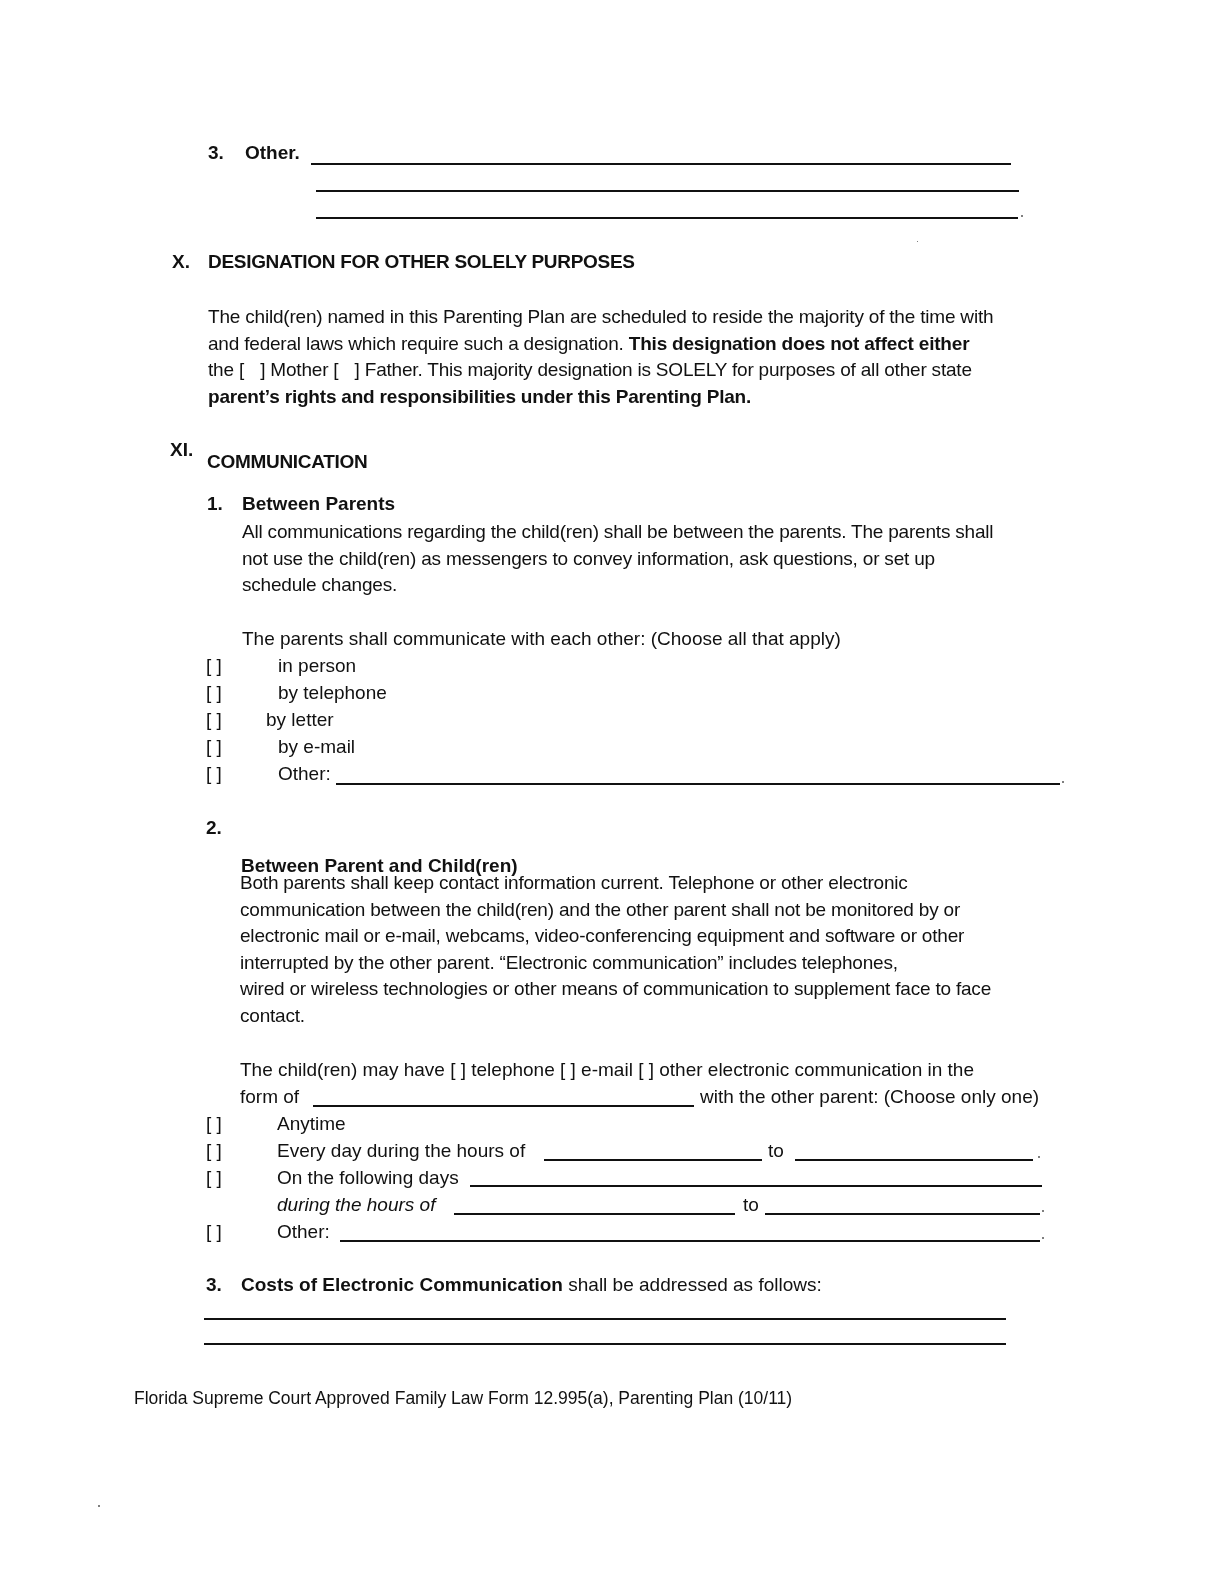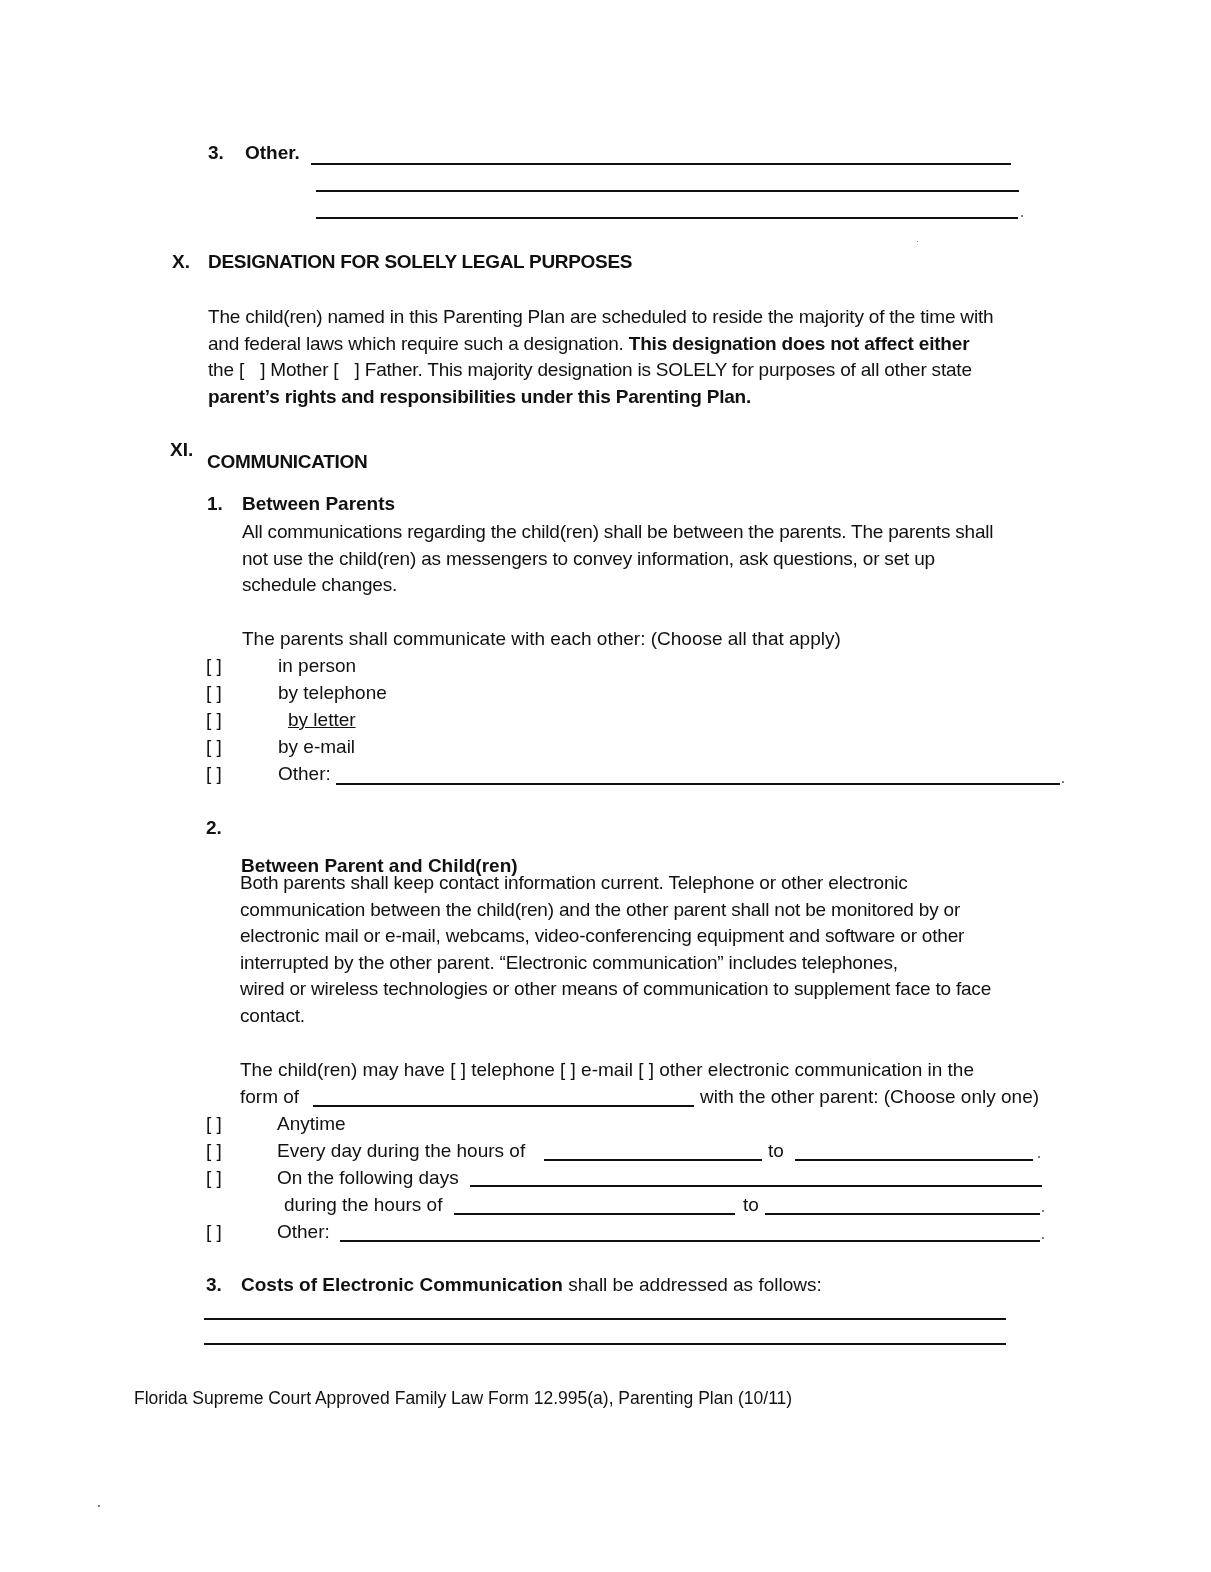--- a/index.html
+++ b/index.html
@@ -20,21 +20,21 @@
 
 <div class="abs b" style="left:208px; top:142px;">3.</div>
 <div class="abs b" style="left:245px; top:142px;">Other.</div>
 <div class="line" style="left:311px; top:163px; width:700px;"></div>
 <div class="line" style="left:316px; top:190px; width:703px;"></div>
 <div class="line" style="left:316px; top:217px; width:702px;"></div>
 <div class="dot" style="left:1021px; top:215px;"></div>
 <div class="dot" style="left:917px; top:241px; width:1px; height:1px;"></div>
 
 <div class="abs b" style="left:172px; top:251px;">X.</div>
-<div class="abs b" style="left:208px; top:251px; letter-spacing:-0.3px;">DESIGNATION FOR SOLELY LEGAL PURPOSES</div>
+<div class="abs b" style="left:208px; top:251px; letter-spacing:-0.3px;">DESIGNATION FOR OTHER SOLELY PURPOSES</div>
 
 <div class="para" style="left:208px; top:304px;">
   <div>The child(ren) named in this Parenting Plan are scheduled to reside the majority of the time with</div>
   <div>
     <span>and federal laws which require such a designation.</span>
     <span class="b">This designation does not affect either</span>
   </div>
   <div>
     <span>the [</span>
     <span style="display:inline-block; width:6px;"></span>
@@ -60,21 +60,21 @@
 <div>
   <div class="cb abs" style="left:206px; top:655px;">[   ]</div>
   <div class="abs" style="left:278px; top:655px;">in person</div>
 </div>
 <div>
   <div class="cb abs" style="left:206px; top:682px;">[   ]</div>
   <div class="abs" style="left:278px; top:682px;">by telephone</div>
 </div>
 <div>
   <div class="cb abs" style="left:206px; top:709px;">[   ]</div>
-  <div class="abs" style="left:288px; top:709px;text-decoration:underline;">by letter</div>
+  <div class="abs" style="left:266px; top:709px;">by letter</div>
 </div>
 <div>
   <div class="cb abs" style="left:206px; top:736px;">[   ]</div>
   <div class="abs" style="left:278px; top:736px;">by e-mail</div>
 </div>
 <div>
   <div class="cb abs" style="left:206px; top:763px;">[   ]</div>
   <div class="abs" style="left:278px; top:763px;">Other:</div>
   <div class="line" style="left:336px; top:783px; width:724px;"></div>
   <div class="dot" style="left:1062px; top:781px;"></div>
@@ -105,21 +105,21 @@
   <div class="abs" style="left:277px; top:1140px;text-align:right;">Every day during the hours of</div>
   <div class="line" style="left:544px; top:1159px; width:218px;"></div>
   <div class="abs" style="left:768px; top:1140px;">to</div>
   <div class="line" style="left:795px; top:1159px; width:238px;"></div>
   <div class="dot" style="left:1038px; top:1156px;"></div>
 </div>
 <div>
   <div class="cb abs" style="left:206px; top:1167px;">[   ]</div>
   <div class="abs" style="left:277px; top:1167px;">On the following days</div>
   <div class="line" style="left:470px; top:1185px; width:572px;"></div>
-  <div class="abs" style="left:284px; top:1194px;">during the hours of</div>
+  <div class="abs" style="left:277px; top:1194px;font-style:italic;">during the hours of</div>
   <div class="line" style="left:454px; top:1213px; width:281px;"></div>
   <div class="abs" style="left:743px; top:1194px;">to</div>
   <div class="line" style="left:765px; top:1213px; width:275px;"></div>
   <div class="dot" style="left:1042px; top:1210px;"></div>
 </div>
 <div>
   <div class="cb abs" style="left:206px; top:1221px;">[   ]</div>
   <div class="abs" style="left:277px; top:1221px;">Other:</div>
   <div class="line" style="left:340px; top:1240px; width:700px;"></div>
   <div class="dot" style="left:1042px; top:1237px;"></div>

